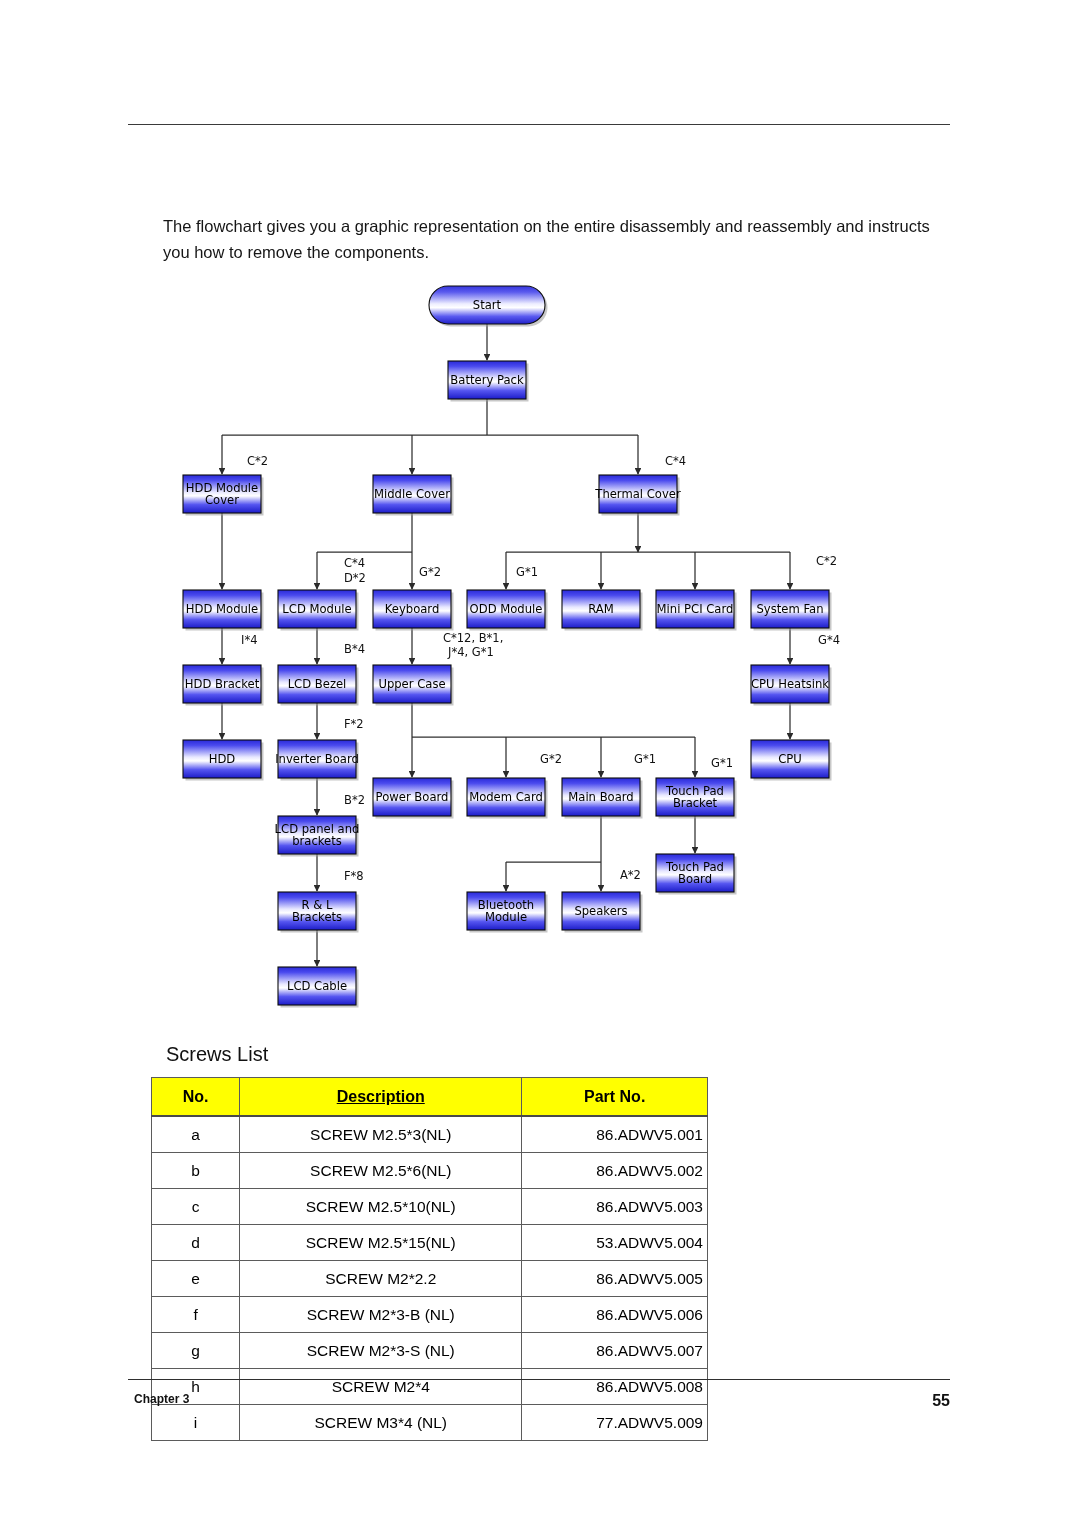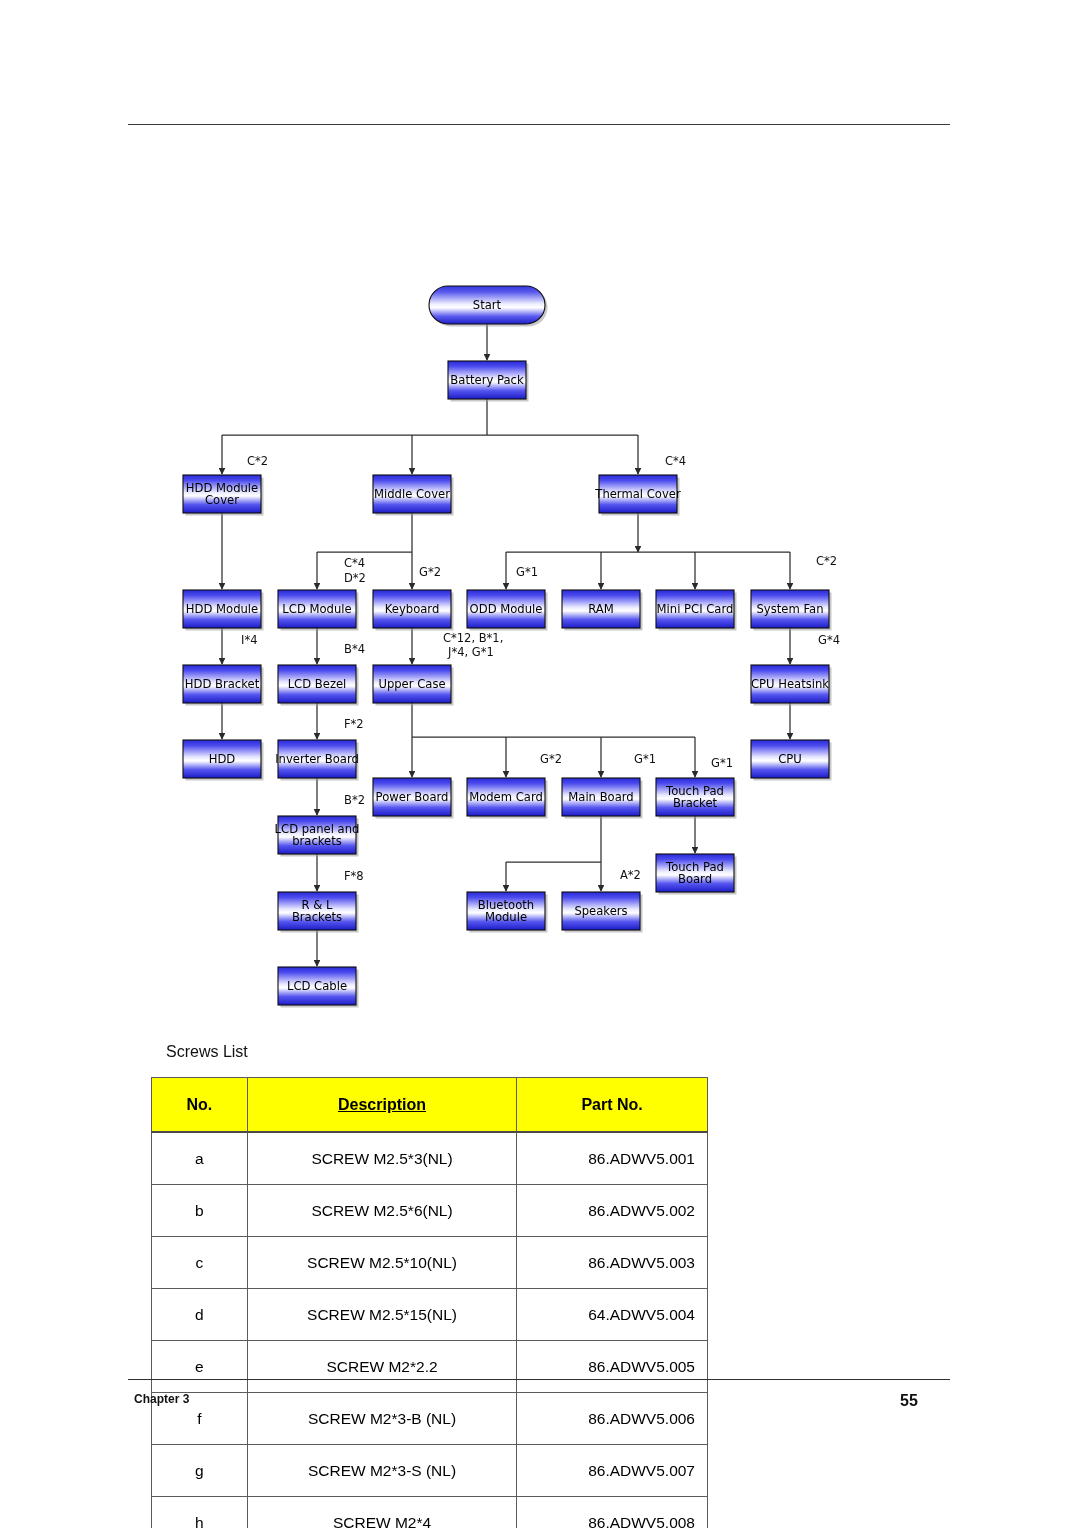--- a/index.html
+++ b/index.html
@@ -32,31 +32,31 @@
   .chart svg{display:block;}
   .node text{font-family:"DejaVu Sans","Liberation Sans",sans-serif;}
   .screwlab{
     font-family:"DejaVu Sans","Liberation Sans",sans-serif;
     font-size:11.5px;fill:#111;
   }
 
   
   .screws-heading{
     position:absolute;left:166px;top:1043px;
-    font-size:16px;color:#111;
+    font-size:20px;color:#111;
   }
   table.screws{
     position:absolute;left:151px;top:1077px;
     border-collapse:collapse;
     width:557px;
     font-size:15.5px;
   }
   table.screws th, table.screws td{
     border:1px solid #5b5b5b;
-    padding:12px;
+    padding:4px;
     height:27px;
     vertical-align:middle;
   }
   table.screws thead th{
     background:#FFFF00;
     font-weight:bold;
     text-align:center;
     height:29px;
     font-size:16px;
     color:#000;
@@ -72,31 +72,32 @@
   .rule-bottom{
     position:absolute;left:128px;top:1379px;width:822px;height:0;
     border-top:1.4px solid #2f2f2f;
   }
   .footer-left{
     position:absolute;left:134px;top:1392px;
     font-size:12px;font-weight:bold;color:#111;
   }
   .footer-right{
     position:absolute;left:900px;top:1392px;width:50px;
-    text-align:left;font-size:16px;font-weight:bold;color:#111;
+    text-align:right;font-size:16px;font-weight:bold;color:#111;
   }
 </style>
 </head>
 <body>
 
 <div class="page">
 
   <div class="rule-top"></div>
 
 
+  <p class="intro">The flowchart gives you a graphic representation on the entire disassembly and reassembly and instructs you how to remove the components.</p>
 
   <div class="chart">
     <svg id="flow-svg" width="1080" height="770" viewBox="0 0 1080 770">
       <defs>
         <linearGradient id="boxgrad" x1="0" y1="0" x2="0" y2="1">
           <stop offset="0%" stop-color="#2a2ad8"></stop>
           <stop offset="14%" stop-color="#4a4aee"></stop>
           <stop offset="45%" stop-color="#e8e8ff"></stop>
           <stop offset="55%" stop-color="#ffffff"></stop>
           <stop offset="78%" stop-color="#5555f0"></stop>
@@ -353,21 +354,21 @@
           <td class="c-part">86.ADWV5.002</td>
         </tr>
         <tr>
           <td class="c-no">c</td>
           <td class="c-desc">SCREW M2.5*10(NL)</td>
           <td class="c-part">86.ADWV5.003</td>
         </tr>
         <tr>
           <td class="c-no">d</td>
           <td class="c-desc">SCREW M2.5*15(NL)</td>
-          <td class="c-part">64.ADWV5.004</td>
+          <td class="c-part">53.ADWV5.004</td>
         </tr>
         <tr>
           <td class="c-no">e</td>
           <td class="c-desc">SCREW M2*2.2</td>
           <td class="c-part">86.ADWV5.005</td>
         </tr>
         <tr>
           <td class="c-no">f</td>
           <td class="c-desc">SCREW M2*3-B (NL)</td>
           <td class="c-part">86.ADWV5.006</td>

